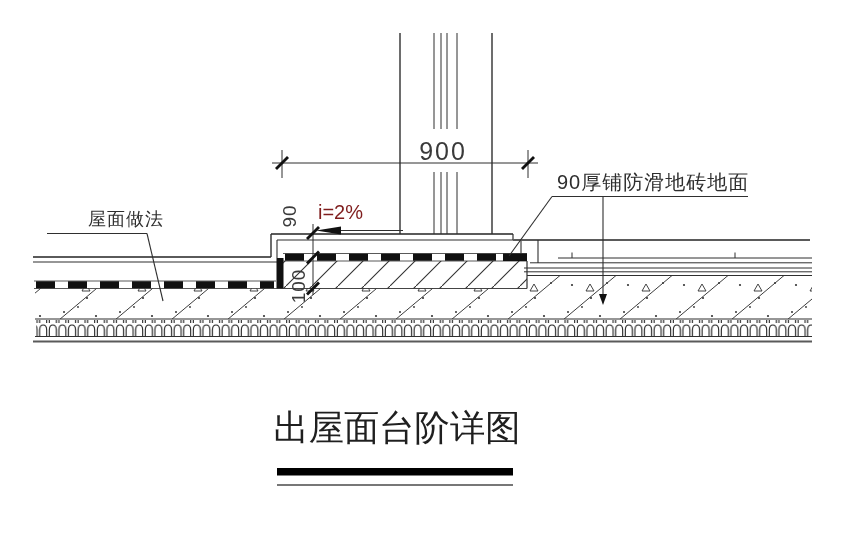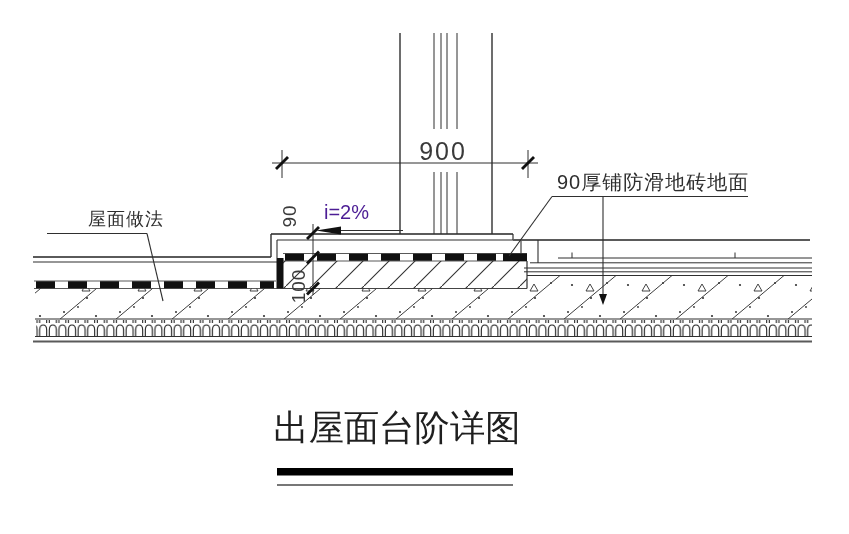--- a/index.html
+++ b/index.html
@@ -152,21 +152,21 @@
     <g>
       <rect x="277" y="468" width="236" height="7.5" fill="#000"></rect>
       <path d="M277,485 H513" stroke="#4a4a4a" stroke-width="1.6" fill="none"></path>
     </g>
   </svg>
 
   <div class="lbl dim-h" style="left:405px;top:139px;width:76px;text-align:center;">900</div>
 
   <div class="lbl cn" style="left:48px;top:210px;font-size:18px;margin-left:40px;">屋面做法</div>
 
-  <div class="lbl" style="left:318px;top:202px;font-size:20px;color:#4c1d95;margin-left:6px;">i=2%</div>
+  <div class="lbl" style="left:318px;top:202px;font-size:20px;color:#7f1d1d;">i=2%</div>
 
   <div class="lbl dim-v" style="left:278px;top:204px;width:28px;height:24px;">90</div>
 
   <div class="lbl dim-v" style="left:281px;top:274px;width:40px;height:24px;">100</div>
 
   <div class="lbl cn" style="left:557px;top:172px;font-size:20px;">90厚铺防滑地砖地面</div>
 
   <div class="lbl title" style="left:271px;top:410px;">出屋面台阶详图</div>
 
 </div>

